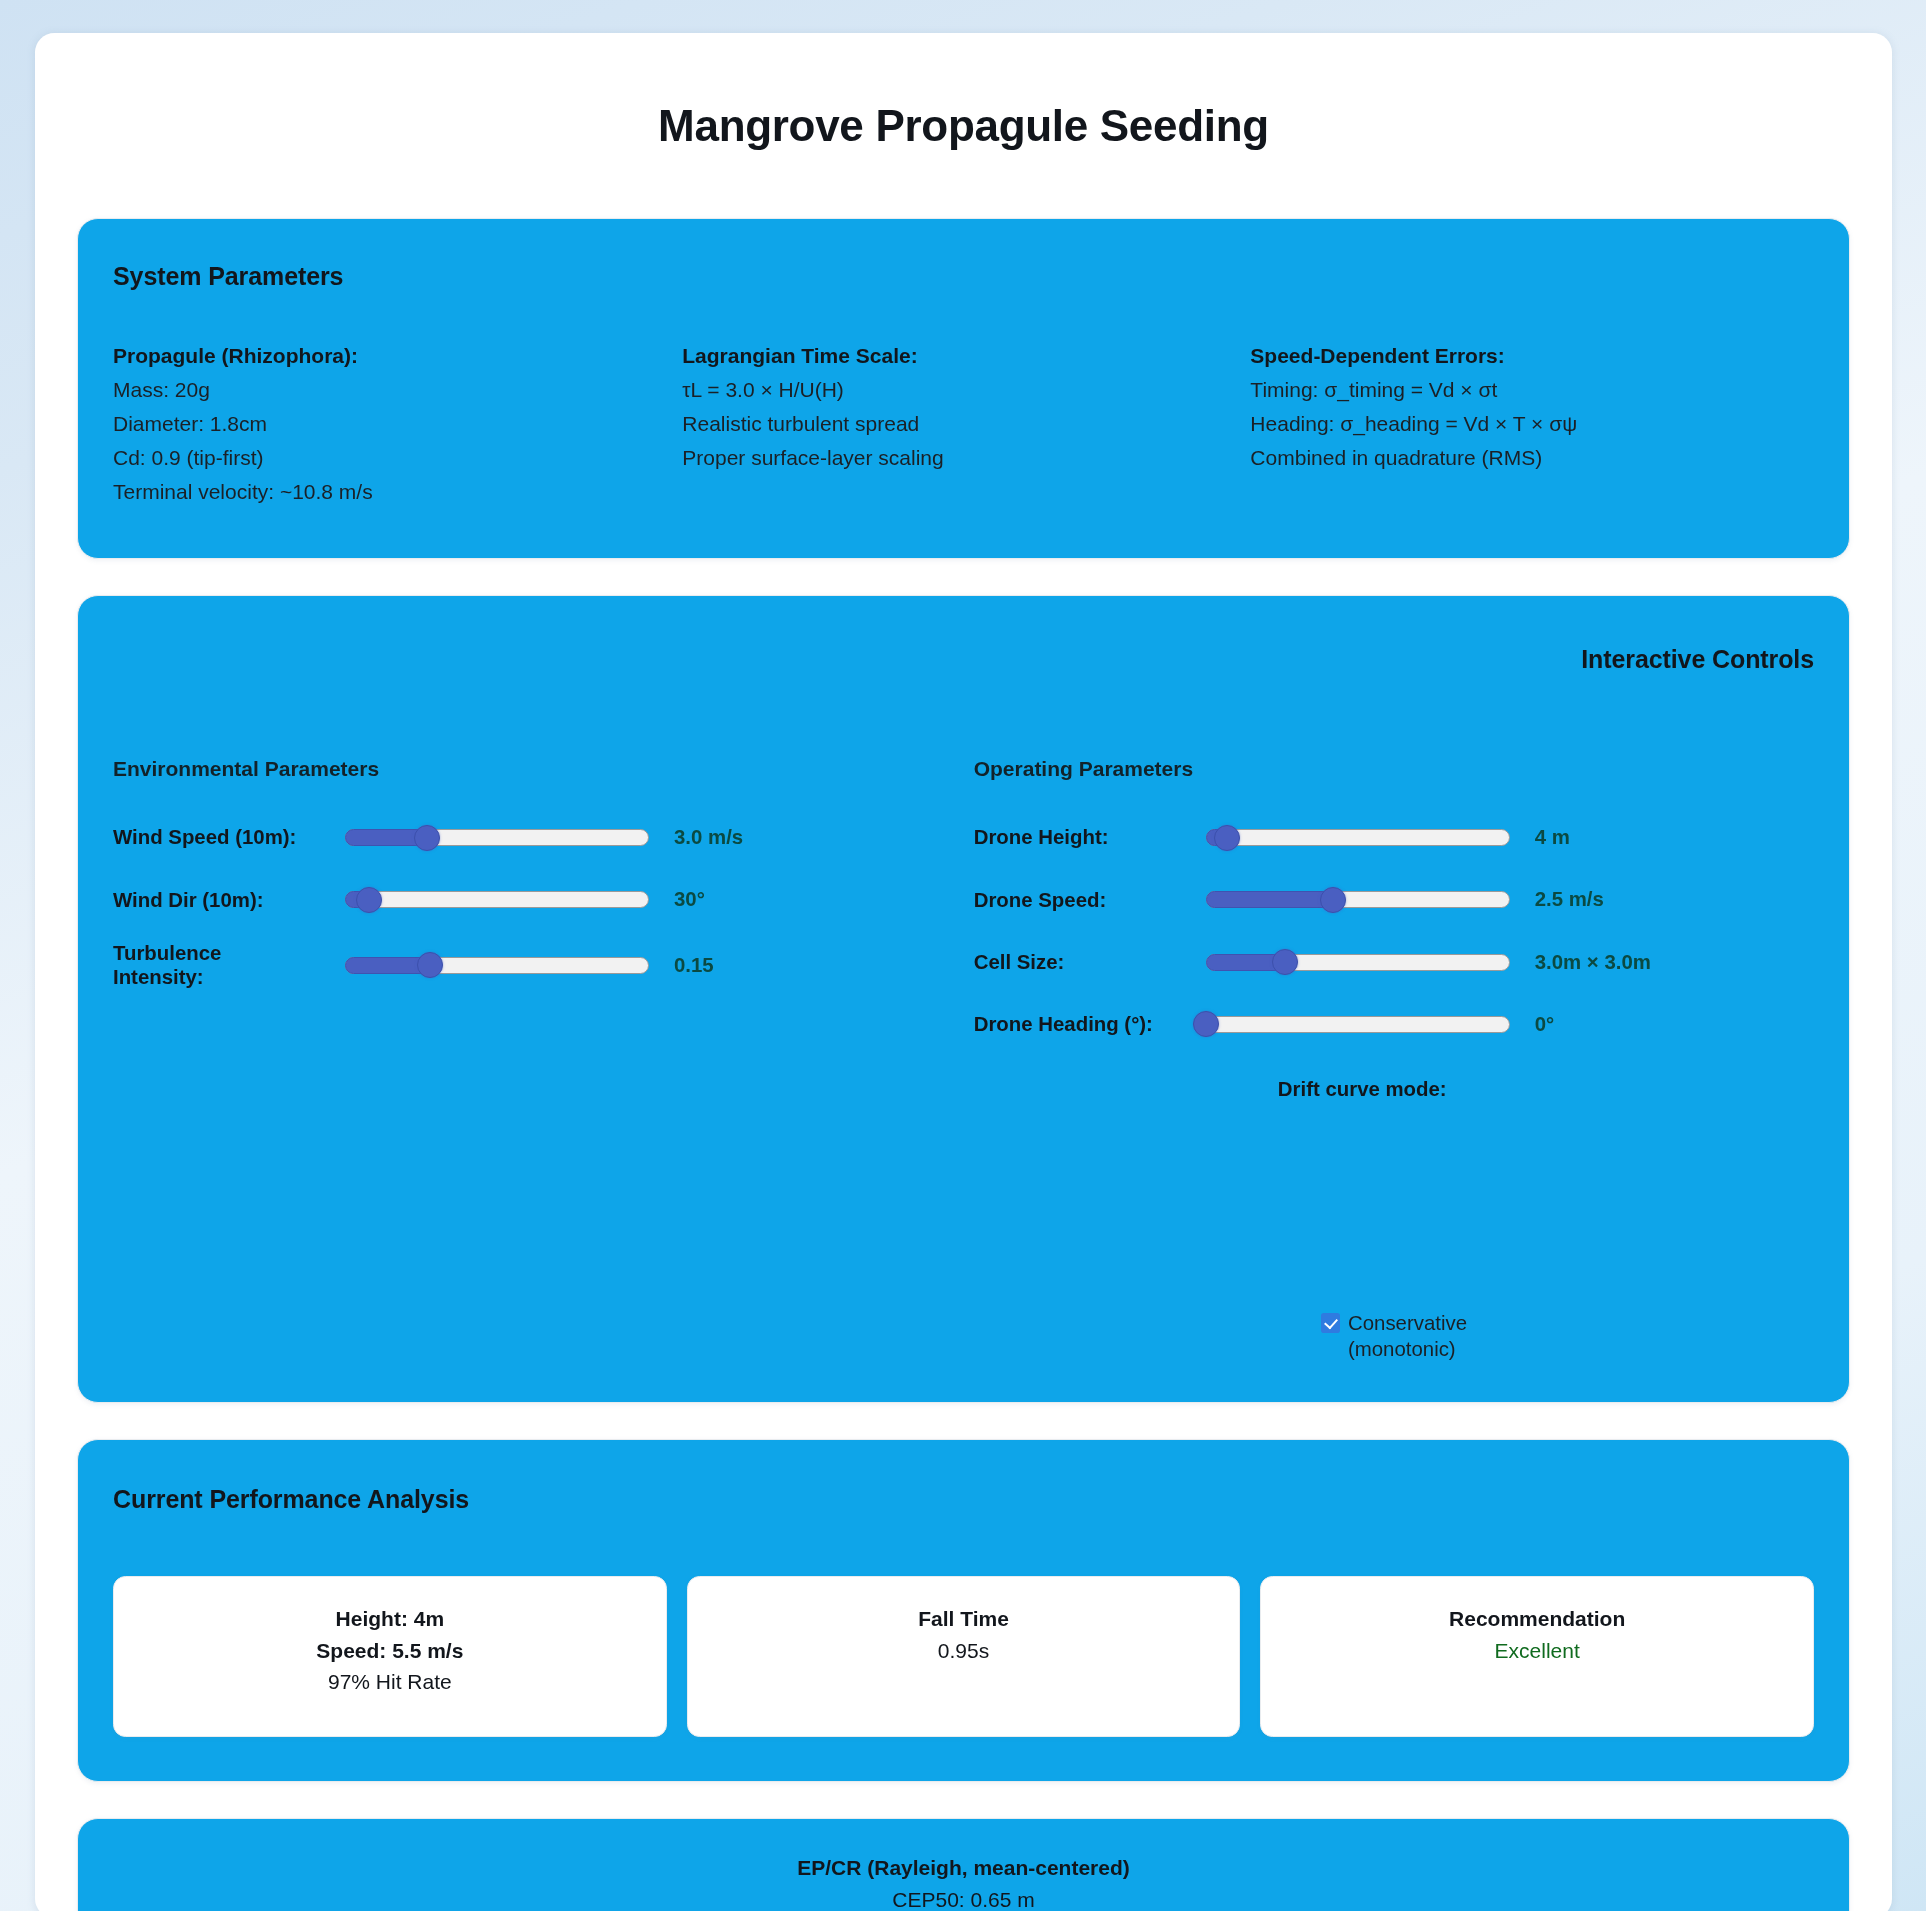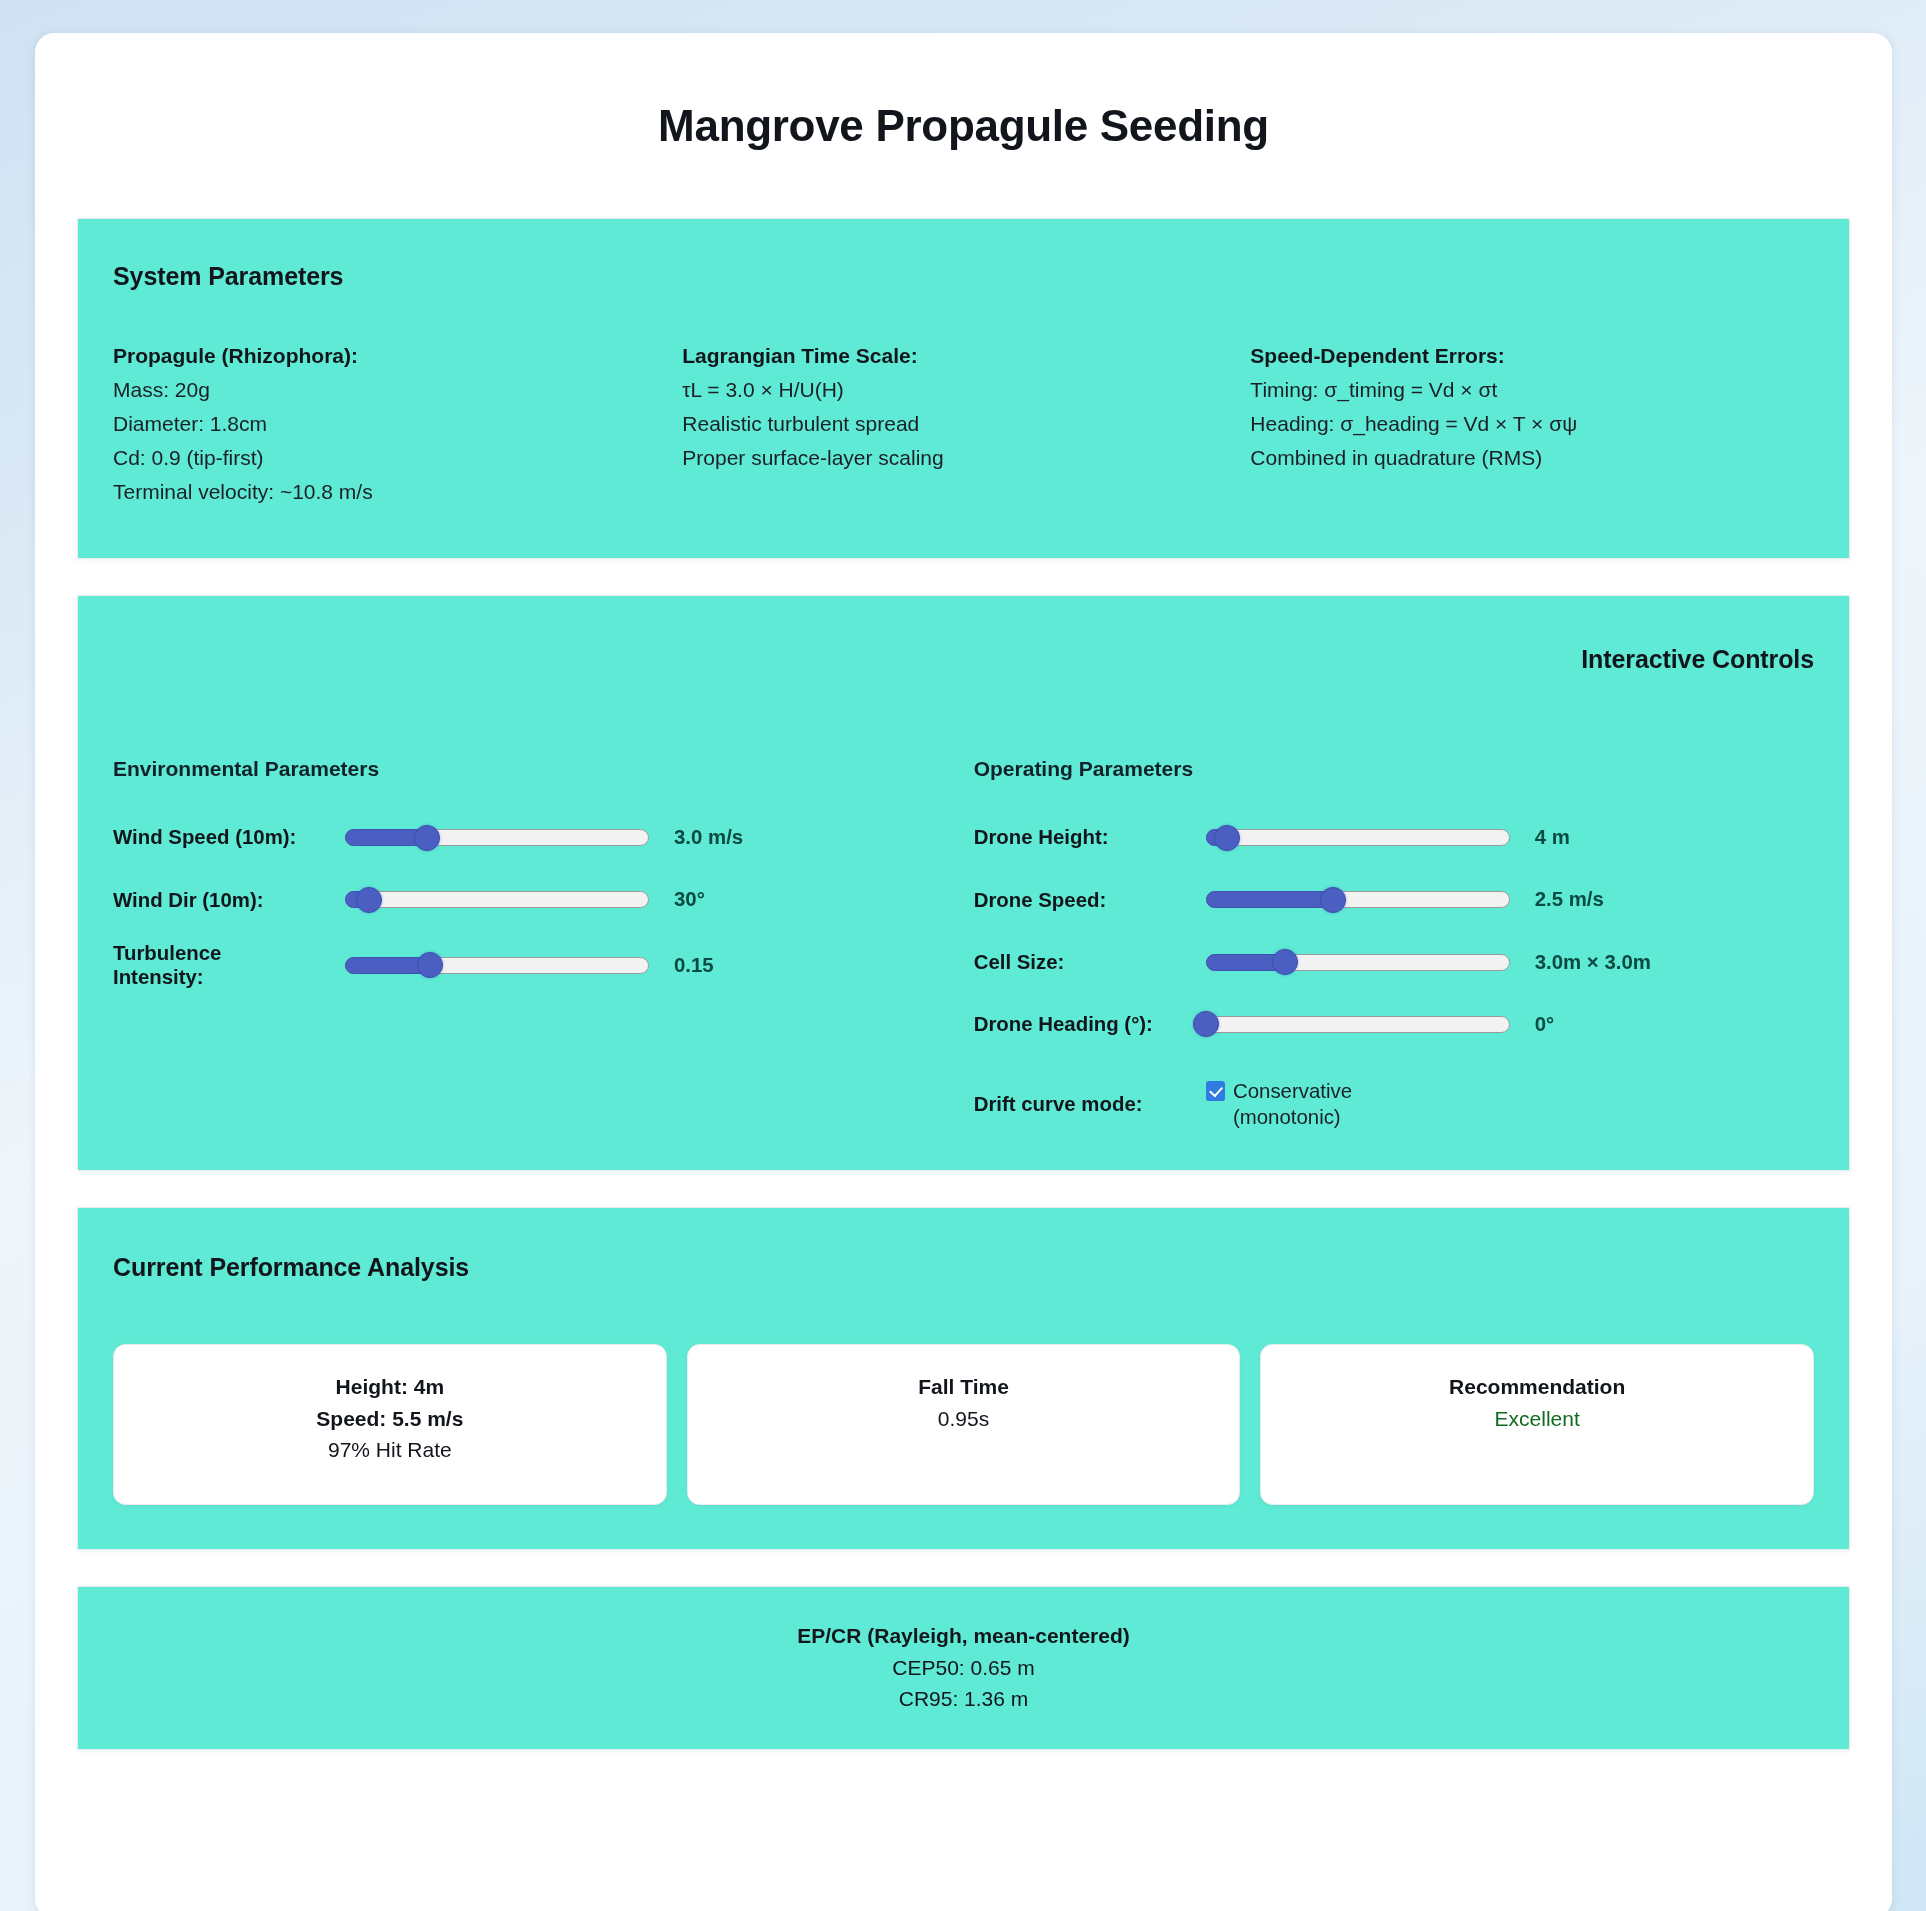--- a/index.html
+++ b/index.html
@@ -35,23 +35,23 @@
     font-size: 44px;
     font-weight: bold;
     color: #12161c;
     letter-spacing: -0.3px;
     padding-top: 68px;
     padding-bottom: 67px;
   }
 
   
   .card {
-    background: #5eead4;
+    background: #0ea5e9;
     border: 1.1px solid #e9ecef;
-    border-radius: 2px;
+    border-radius: 21px;
     box-shadow: 0 1.1px 4px rgba(120,140,165,0.10);
     margin-bottom: 36px;
   }
 
   .card-title {
     font-size: 25px;
     font-weight: bold;
     color: #12161c;
     letter-spacing: -0.1px;
   }
@@ -156,20 +156,21 @@
     color: #0b4a42;
     padding-left: 25px;
     white-space: nowrap;
   }
 
   
   .checkbox-row {
     display: flex;
     align-items: center;
     margin-top: 32px;
+    flex-direction: column;
   }
   .checkbox-label {
     font-size: 20.4px;
     font-weight: bold;
     color: #12161c;
     width: 232px;
     flex: 0 0 232px;
   }
   .checkbox-wrap { display: flex; align-items: flex-start; }
   .checkbox-box {

